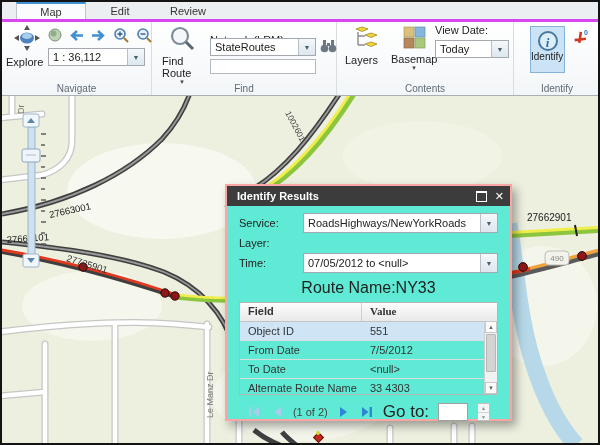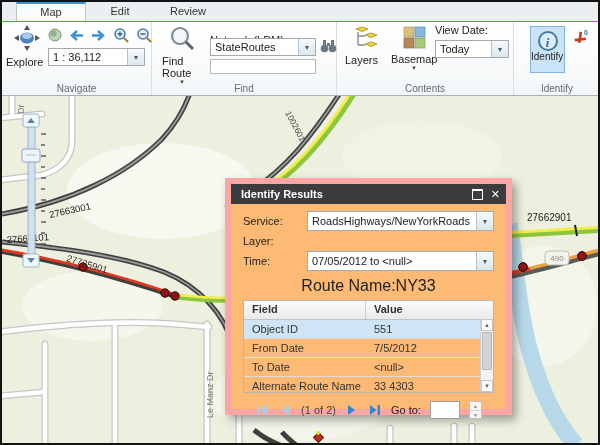--- a/index.html
+++ b/index.html
@@ -1,21 +1,21 @@
 <!DOCTYPE html>
 <html><head>
 <meta charset="utf-8">
 <style>
   html,body{margin:0;padding:0;background:#888;}
   .app{position:relative;width:600px;height:445px;border:2px solid #141414;box-sizing:border-box;
        background:#fff;font-family:"Liberation Sans","DejaVu Sans",sans-serif;overflow:hidden;
        -webkit-font-smoothing:antialiased;}
   
   .tabsrow{position:absolute;left:0;top:0;width:100%;height:20px;background:#eceff1;
-           border-bottom:1px solid #d946ef;display:flex;padding-left:14px;box-sizing:border-box;}
+           border-bottom:3px solid #d946ef;display:flex;padding-left:14px;box-sizing:border-box;}
   .tab{position:relative;width:68px;text-align:center;font-size:11px;color:#333;line-height:19px;}
   .tab.active{background:#fbfcfd;border:1px solid #bcc5cc;border-bottom:none;border-top:2px solid #4191d6;
               line-height:16px;z-index:2;}
   .ribbon{position:absolute;left:0;top:20px;width:100%;height:74px;
           background:linear-gradient(#ffffff,#f3f6f8);border-bottom:1px solid #a9b0b5;box-sizing:border-box;}
   .group{position:absolute;top:0;height:73px;border-right:1px solid #d9dde0;box-sizing:border-box;}
   .grouplabel{position:absolute;bottom:1px;left:0;width:100%;text-align:center;font-size:10px;color:#5f6b76;}
   .btnlabel{font-size:11px;color:#222;text-align:left;line-height:12px;}
   .caret{font-size:7px;color:#444;text-align:center;line-height:6px;}
   .combo{position:absolute;height:18px;background:#fff;border:1px solid #a3a9ae;box-sizing:border-box;
@@ -27,50 +27,50 @@
   .minilabel{position:absolute;font-size:11px;color:#222;white-space:nowrap;}
   
   .idbtn{position:absolute;left:16px;top:4px;width:35px;height:47px;background:#cbe3f6;
          border:1px solid #85b3d9;box-sizing:border-box;text-align:center;}
   .idcirc{display:inline-block;margin-top:4px;width:20px;height:20px;border-radius:50%;
           border:2px solid #48799f;background:#ddeefb;color:#2e6da4;font-size:13px;line-height:20px;
           font-family:"Liberation Serif",serif;font-style:italic;font-weight:bold;box-sizing:border-box;}
   
   .map{position:absolute;left:0;top:94px;width:596px;height:347px;background:#edefdf;}
   
-  .dlg{position:absolute;left:223px;top:176px;width:287px;height:237px;background:#fdba74;
-       border:6px solid #fca5a5;box-sizing:border-box;box-shadow:4px 5px 9px rgba(0,0,0,.35);}
+  .dlg{position:absolute;left:223px;top:182px;width:287px;height:237px;background:#5eead4;
+       border:2px solid #fca5a5;box-sizing:border-box;box-shadow:4px 5px 9px rgba(0,0,0,.35);}
   .dlg .titlebar{height:20px;background:#3c3c3c;color:#fff;font-size:11px;font-weight:bold;
        line-height:20px;padding-left:10px;position:relative;}
   .dlg .winbtns{position:absolute;right:6px;top:0;height:20px;display:flex;align-items:center;gap:8px;}
   .maxico{width:9px;height:8px;border:1px solid #fff;border-top-width:2px;display:inline-block;}
   .closeico{color:#fff;font-size:11px;font-weight:bold;line-height:20px;}
   .dlg .body{padding:7px 12px 0 12px;}
   .frow{display:flex;align-items:center;margin-bottom:4px;}
   .frow .flab{width:64px;font-size:11px;color:#222;}
   .frow .combo{position:relative;flex:1;height:20px;}
   .routename{display:flex;gap:0;font-size:16px;color:#222;margin:6px 0 5px 0;justify-content:center;}
   .tbl{position:relative;border:1px solid #b5b5b5;height:91px;overflow:hidden;font-size:11px;color:#333;}
   .thead{display:flex;height:18px;background:linear-gradient(#fcfcfc,#e9e9e9);
          border-bottom:1px solid #c3c3c3;font-weight:bold;color:#333;}
   .thead .c1{width:122px;padding:2px 0 0 8px;box-sizing:border-box;border-right:1px solid #cfcfcf;}
-  .thead .c2{flex:1;padding:2px 0 0 8px;}
+  .thead .c2{flex:1;padding:2px 0 0 8px;font-family:Liberation Serif, serif;}
   .trow{display:flex;height:18px;border-bottom:1px solid #dcdcdc;align-items:center;}
   .trow .c1{width:122px;padding-left:8px;box-sizing:border-box;}
   .trow .c2{flex:1;padding-left:8px;}
   .trow.sel{background:#cfe5f5;}
   .vscroll{position:absolute;right:0;top:18px;bottom:0;width:13px;background:#f2f2f2;
            border-left:1px solid #cfcfcf;box-sizing:border-box;}
   .varrow{position:absolute;left:0;width:12px;height:12px;background:#fafafa;border:1px solid #c8c8c8;
           box-sizing:border-box;font-size:6px;color:#666;text-align:center;line-height:10px;}
   .vthumb{position:absolute;left:1px;top:13px;width:10px;height:38px;background:#d4d4d4;
           border:1px solid #b7b7b7;box-sizing:border-box;border-radius:1px;}
   .pager{display:flex;align-items:center;justify-content:center;gap:9px;height:30px;margin-top:2px;}
   .pgtxt{font-size:11px;color:#444;}
-  .goto{font-size:11px;color:#222;}
+  .goto{font-size:17px;color:#222;}
   .gotobox{width:30px;height:18px;border:1px solid #a0a0a0;font-size:11px;box-sizing:border-box;padding:0 2px;}
   .spin{width:13px;height:18px;border:1px solid #c0c0c0;box-sizing:border-box;background:#f6f6f6;
         display:flex;flex-direction:column;}
   .spin div{flex:1;font-size:5px;color:#888;text-align:center;line-height:8px;}
   .spin div:first-child{border-bottom:1px solid #d5d5d5;}
 </style>
 </head>
 <body>
 
 <div class="app">

